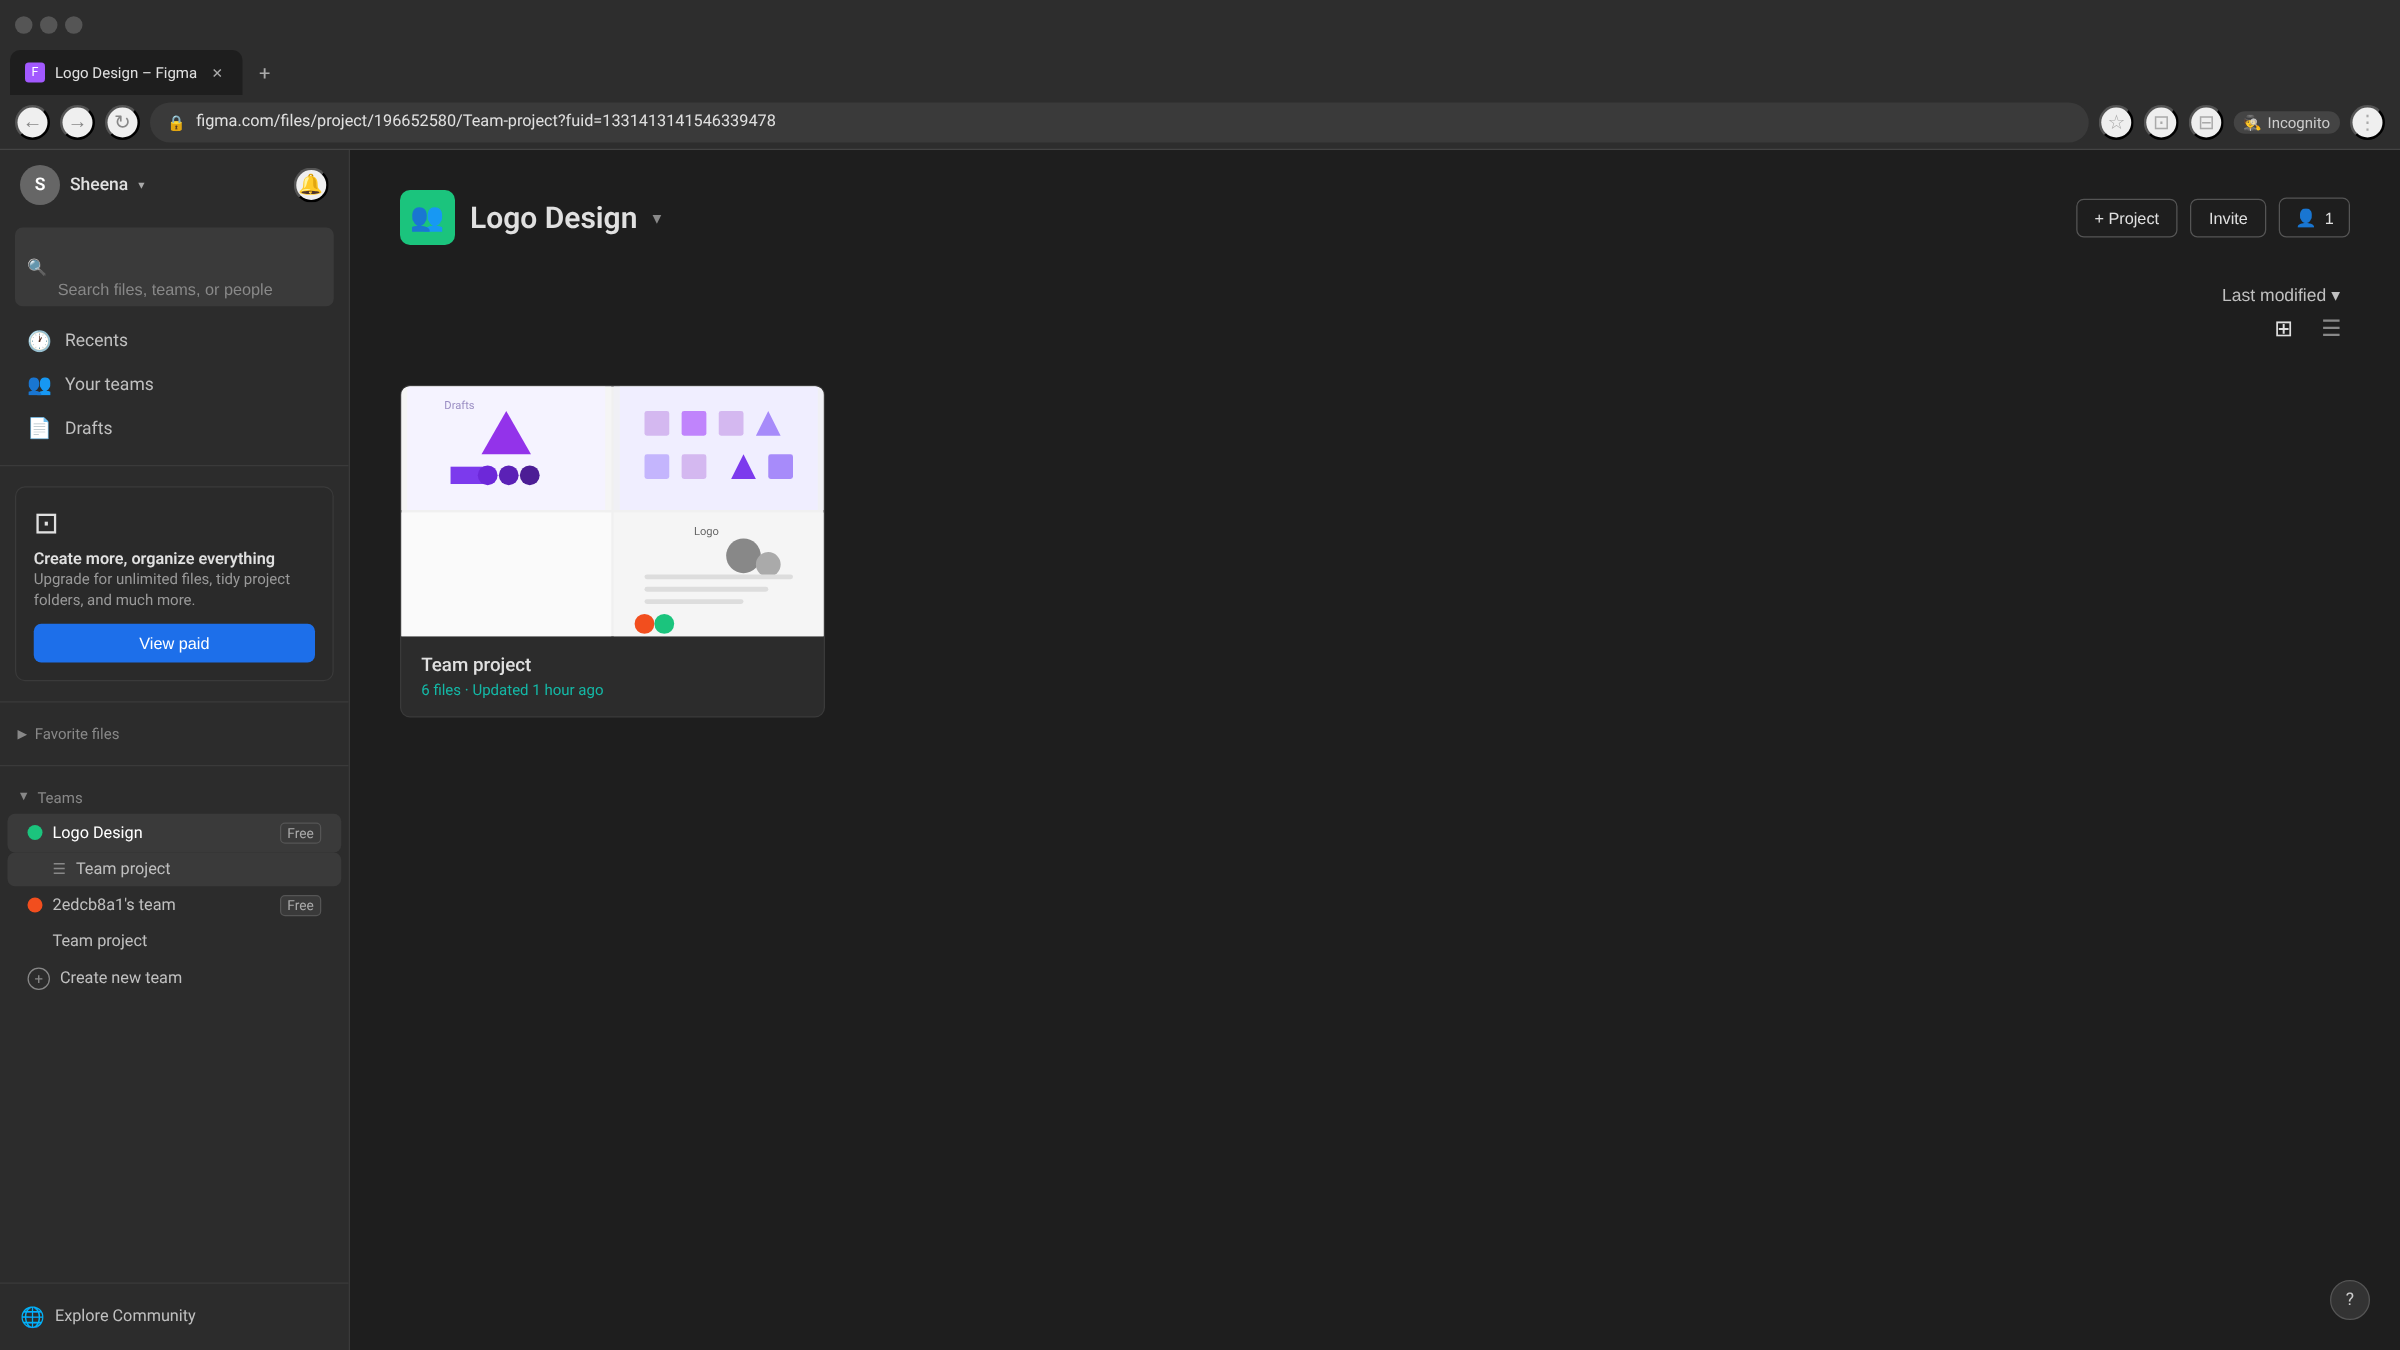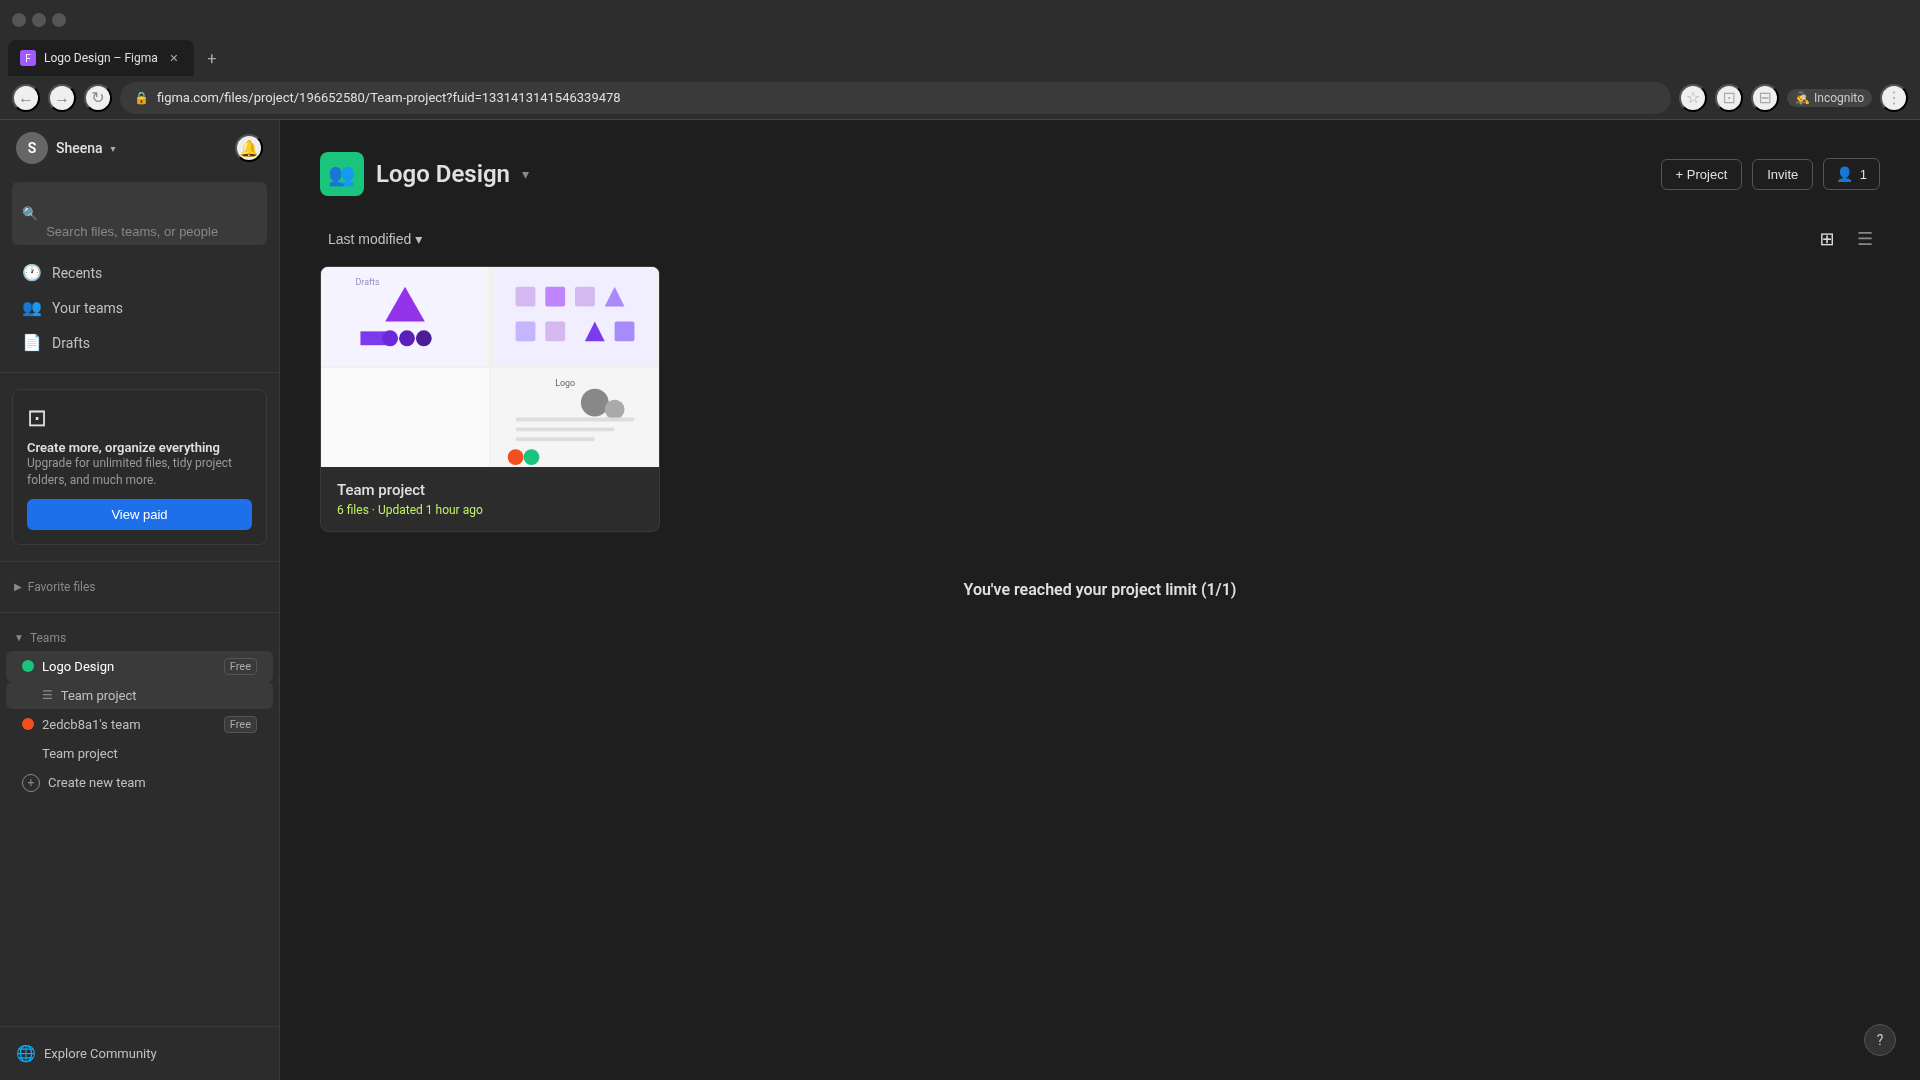--- a/index.html
+++ b/index.html
@@ -467,23 +467,24 @@
       color: #e0e0e0;
       font-size: 13px;
       cursor: pointer;
     }
     .member-icon {
       font-size: 14px;
     }
     
     .filter-bar {
       display: flex;
-      align-items: center;
+      align-items: flex-end;
       justify-content: space-between;
-      margin-bottom: 12px;
+      margin-bottom: 30px;
+      flex-direction: column;
     }
     .filter-left {
       display: flex;
       align-items: center;
       gap: 6px;
     }
     .last-modified-btn {
       display: flex;
       align-items: center;
       gap: 4px;
@@ -558,21 +559,21 @@
       padding: 14px 16px;
     }
     .project-name {
       font-size: 15px;
       font-weight: 500;
       color: #e0e0e0;
       margin-bottom: 4px;
     }
     .project-meta {
       font-size: 12px;
-      color: #bef264;
+      color: #14b8a6;
     }
 
     
     .limit-message {
       margin-top: 48px;
       text-align: center;
       color: #c0c0c0;
     }
     .limit-title {
       font-size: 16px;
@@ -826,18 +827,17 @@
           <div class="project-meta">
             <span>6 files</span>
             <span> · </span>
             <span>Updated 1 hour ago</span>
           </div>
         </div>
       </div>
     </div>
 
     <div class="limit-message">
-      <div class="limit-title">You've reached your project limit (1/1)</div>
     </div>
   </div>
 </div>
 
 <div class="help-btn">?</div>
 
 </body></html>

